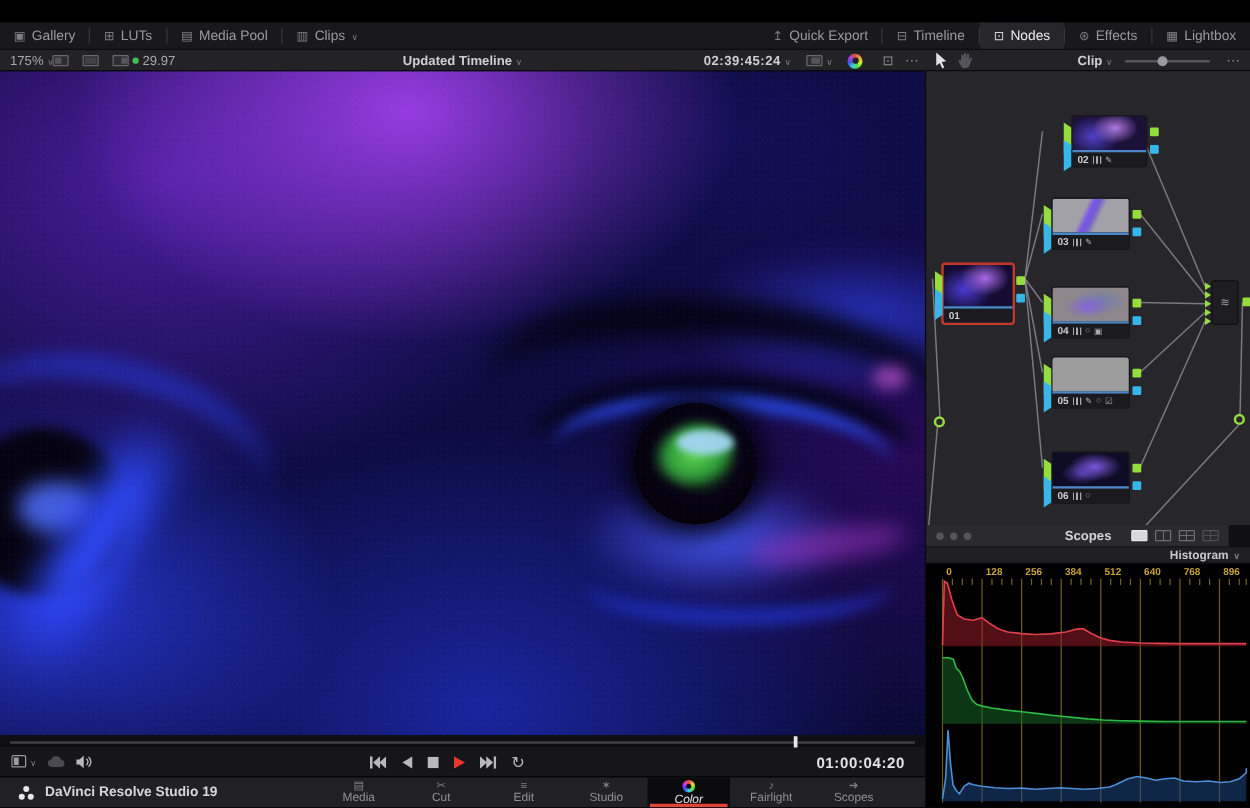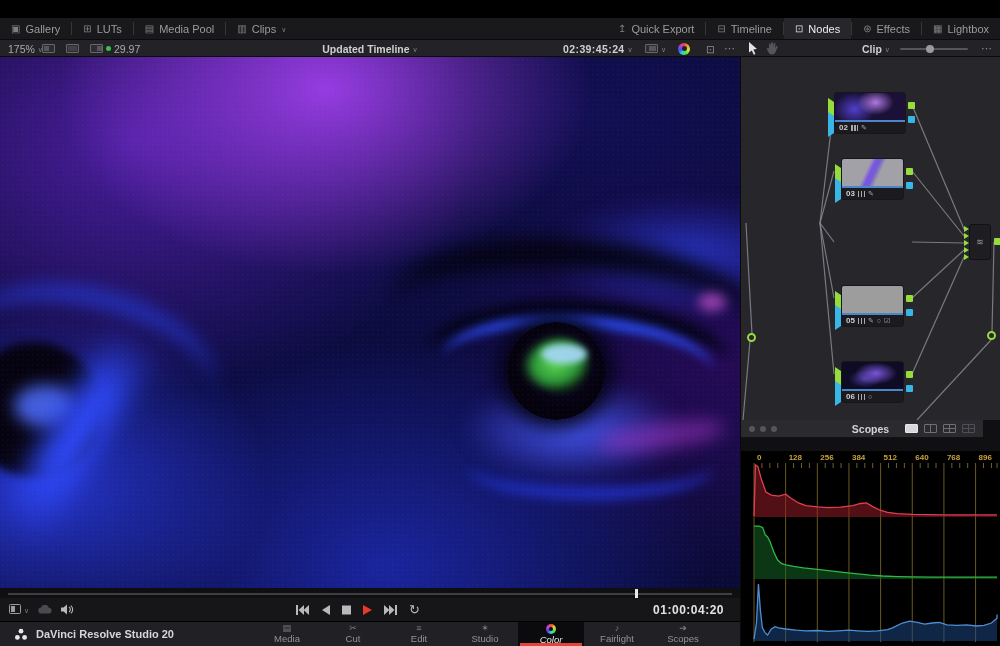--- a/index.html
+++ b/index.html
@@ -362,21 +362,21 @@
     <span class="t-tc">01:00:04:20</span>
   </div>
 
   <div class="pagebar">
     <div class="brand">
       <svg width="14" height="13" viewBox="0 0 14 13">
         <circle cx="7" cy="3.2" r="2.4" fill="#e8e8ec"></circle>
           <circle cx="3.4" cy="9.4" r="2.4" fill="#e8e8ec"></circle>
           <circle cx="10.6" cy="9.4" r="2.4" fill="#e8e8ec"></circle>
       </svg>
-      <span>DaVinci Resolve Studio 20</span>
+      <span>DaVinci Resolve Studio 19</span>
     </div>
     <div class="pages" id="pages">
         <div class="page">
           <span class="pglyph">▤</span>
           <span>Media</span>
         </div>
         <div class="page">
           <span class="pglyph">✂</span>
           <span>Cut</span>
         </div>
@@ -420,40 +420,65 @@
         <line x1="171" y1="317" x2="223" y2="200" stroke="#8e8e94" stroke-width="1.2" opacity="0.8"></line>
         <line x1="253" y1="185" x2="251" y2="275" stroke="#8e8e94" stroke-width="1.2" opacity="0.8"></line>
         <line x1="250" y1="283" x2="176" y2="363" stroke="#8e8e94" stroke-width="1.2" opacity="0.8"></line>
         <line x1="9" y1="284" x2="2" y2="363" stroke="#8e8e94" stroke-width="1.2" opacity="0.8"></line>
         <path d="M223,169 L228,172 L223,175 Z" fill="#96dc3c"></path>
         <path d="M223,176 L228,179 L223,182 Z" fill="#96dc3c"></path>
         <path d="M223,183 L228,186 L223,189 Z" fill="#96dc3c"></path>
         <path d="M223,190 L228,193 L223,196 Z" fill="#96dc3c"></path>
         <path d="M223,197 L228,200 L223,203 Z" fill="#96dc3c"></path>
       </svg>
-      <div class="node" style="left: 93px; top: 35px; width: 72px;">
+  <div class="node selected" style="left: 12px; top: 153px; width: 59px;">
+        <div class="nthumb thumb-face" style="height: 33px;"></div>
+        <div class="nline"></div>
+        <div class="nlabel">
+          <span>01</span>
+        </div>
+        <span class="cport" style="left: -7px; top: 9px;"><span class="tri"></span></span>
+        <span class="cport" style="left: -7px; top: 23px;"><span class="tri blue"></span></span>
+        <span class="cport sq" style="right: -10px; top: 9px;"></span>
+        <span class="cport sq blue" style="right: -10px; top: 23px;"></span>
+      </div>
+      <div class="node" style="left: 116px; top: 35px; width: 61px;">
         <div class="nthumb thumb-face2" style="height: 27px;"></div>
         <div class="nline"></div>
         <div class="nlabel">
           <span>02</span>
           <span class="bars-ic"></span>
           <span class="nicon">✎</span>
         </div>
         <span class="cport" style="left: -7px; top: 9px;"><span class="tri"></span></span>
         <span class="cport" style="left: -7px; top: 23px;"><span class="tri blue"></span></span>
         <span class="cport sq" style="right: -10px; top: 9px;"></span>
         <span class="cport sq blue" style="right: -10px; top: 23px;"></span>
       </div>
       <div class="node" style="left: 100px; top: 101px; width: 63px;">
         <div class="nthumb thumb-gray-streak" style="height: 27px;"></div>
         <div class="nline"></div>
         <div class="nlabel">
           <span>03</span>
           <span class="bars-ic"></span>
           <span class="nicon">✎</span>
+        </div>
+        <span class="cport" style="left: -7px; top: 9px;"><span class="tri"></span></span>
+        <span class="cport" style="left: -7px; top: 23px;"><span class="tri blue"></span></span>
+        <span class="cport sq" style="right: -10px; top: 9px;"></span>
+        <span class="cport sq blue" style="right: -10px; top: 23px;"></span>
+      </div>
+      <div class="node" style="left: 100px; top: 172px; width: 63px;">
+        <div class="nthumb thumb-gray-smudge" style="height: 27px;"></div>
+        <div class="nline"></div>
+        <div class="nlabel">
+          <span>04</span>
+          <span class="bars-ic"></span>
+          <span class="nicon">○</span>
+          <span class="nicon">▣</span>
         </div>
         <span class="cport" style="left: -7px; top: 9px;"><span class="tri"></span></span>
         <span class="cport" style="left: -7px; top: 23px;"><span class="tri blue"></span></span>
         <span class="cport sq" style="right: -10px; top: 9px;"></span>
         <span class="cport sq blue" style="right: -10px; top: 23px;"></span>
       </div>
       <div class="node" style="left: 100px; top: 228px; width: 63px;">
         <div class="nthumb thumb-gray" style="height: 27px;"></div>
         <div class="nline"></div>
         <div class="nlabel">
@@ -493,20 +518,24 @@
         <i></i>
         <i></i>
       </div>
     <div class="scopes-title">Scopes</div>
     <div class="layout-icons">
       <span class="lo sel"></span>
       <span class="lo two"></span>
       <span class="lo grid"></span>
       <span class="lo grid" style="opacity:.55"></span>
     </div>
+  </div>
+  <div class="hist-bar">
+    <span>Histogram</span>
+    <span class="caret">∨</span>
   </div>
   <div class="hist-plot">
     <svg id="hist-svg" width="259" height="195">
         <line x1="13" y1="12" x2="13" y2="191" stroke="#8f7a28" stroke-width="1" opacity="0.75"></line>
         <text x="16" y="9" fill="#c9a23a" font-size="8" font-weight="bold" font-family="Liberation Sans, sans-serif">0</text>
         <line x1="44.655913978494624" y1="12" x2="44.655913978494624" y2="191" stroke="#8f7a28" stroke-width="1" opacity="0.75"></line>
         <text x="47.655913978494624" y="9" fill="#c9a23a" font-size="8" font-weight="bold" font-family="Liberation Sans, sans-serif">128</text>
         <line x1="76.31182795698925" y1="12" x2="76.31182795698925" y2="191" stroke="#8f7a28" stroke-width="1" opacity="0.75"></line>
         <text x="79.31182795698925" y="9" fill="#c9a23a" font-size="8" font-weight="bold" font-family="Liberation Sans, sans-serif">256</text>
         <line x1="107.96774193548387" y1="12" x2="107.96774193548387" y2="191" stroke="#8f7a28" stroke-width="1" opacity="0.75"></line>

